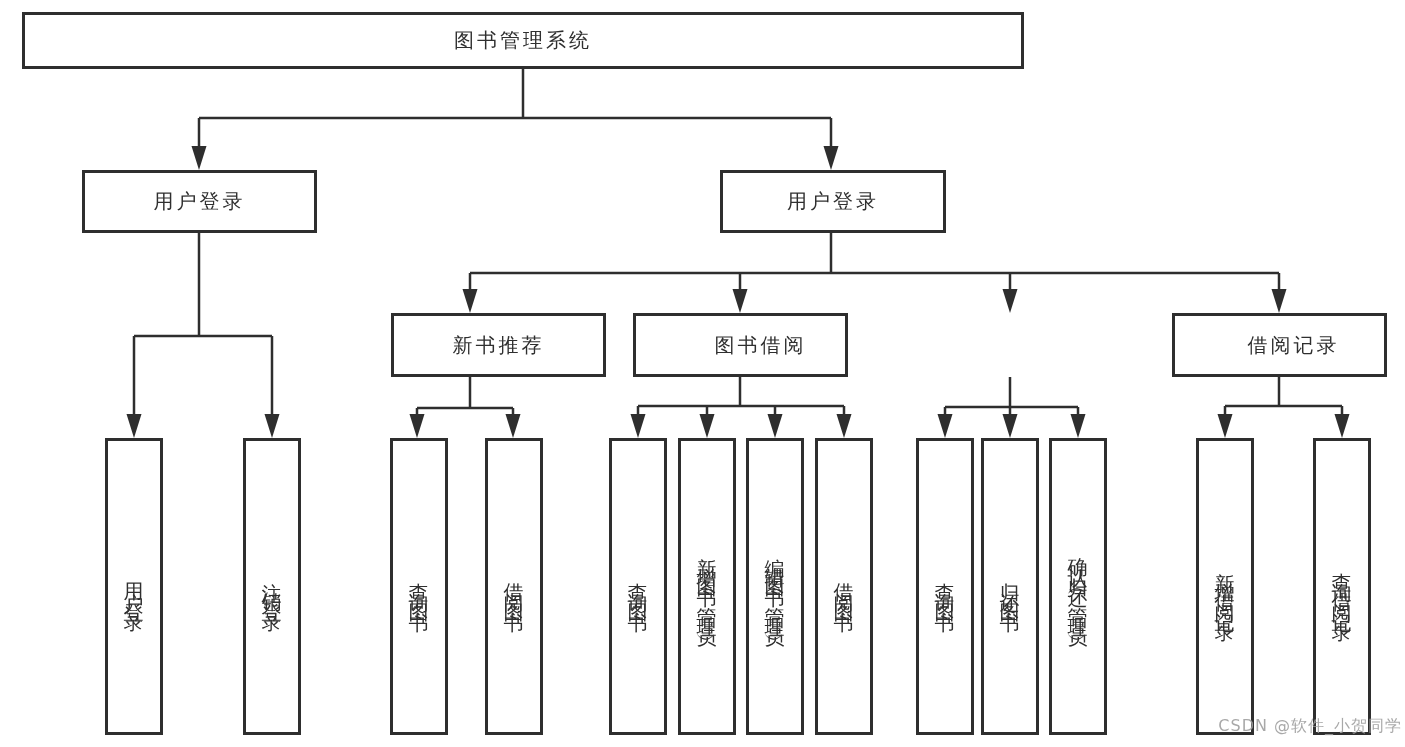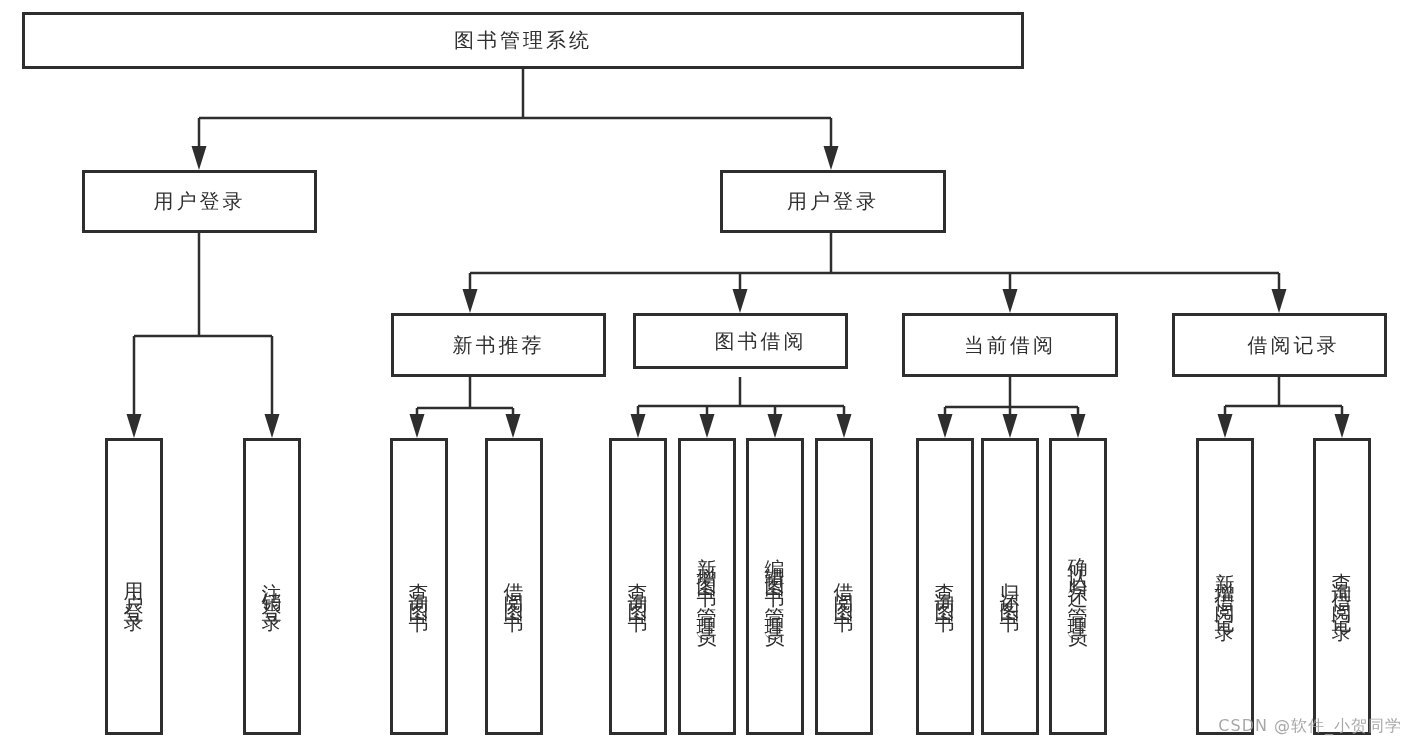--- a/index.html
+++ b/index.html
@@ -42,21 +42,21 @@
     font-size: 20px;
     letter-spacing: 10px;
     line-height: 1;
     white-space: nowrap;
   }
   
   .p-root { left: 22px;  top: 12px;  width: 1002px; height: 57px; }
   .p-l2-0 { left: 82px;  top: 170px; width: 235px;  height: 63px; }
   .p-l2-1 { left: 720px; top: 170px; width: 226px;  height: 63px; }
   .p-l3-0 { left: 362px; top: 313px; width: 215px;  height: 64px; margin-left: 29px; }
-  .p-l3-1 { left: 633px; top: 313px; width: 215px;  height: 56px; padding-left: 40px; }
+  .p-l3-1 { left: 633px; top: 313px; width: 215px;  height: 64px; padding-left: 40px; }
   .p-l3-2 { left: 902px; top: 313px; width: 216px;  height: 64px; }
   .p-l3-3 { left: 1172px;top: 313px; width: 215px;  height: 64px; padding-left: 28px; }
   .p-lf-0  { left: 105px; }
   .p-lf-1  { left: 243px; }
   .p-lf-2  { left: 390px; }
   .p-lf-3  { left: 485px; }
   .p-lf-4  { left: 609px; }
   .p-lf-5  { left: 678px; }
   .p-lf-6  { left: 746px; }
   .p-lf-7  { left: 815px; }
@@ -153,23 +153,20 @@
   <div class="node p-l2-1">
     <span>用户登录</span>
   </div>
 
   <div class="node p-l3-0">
     <span>新书推荐</span>
   </div>
   <div class="node p-l3-1">
     <span>图书借阅</span>
   </div>
-  <div class="node p-l3-2">
-    <span>当前借阅</span>
-  </div>
   <div class="node p-l3-3">
     <span>借阅记录</span>
   </div>
 
   <div class="node leaf p-lf-0">
     <span class="vtext">用户登录</span>
   </div>
   <div class="node leaf p-lf-1">
     <span class="vtext">注销登录</span>
   </div>

